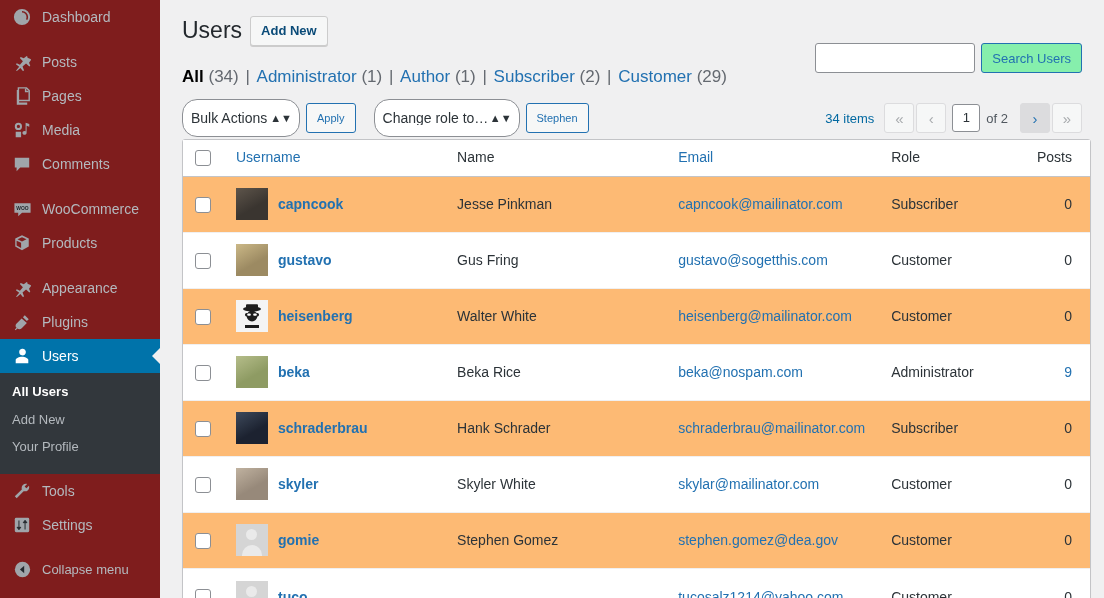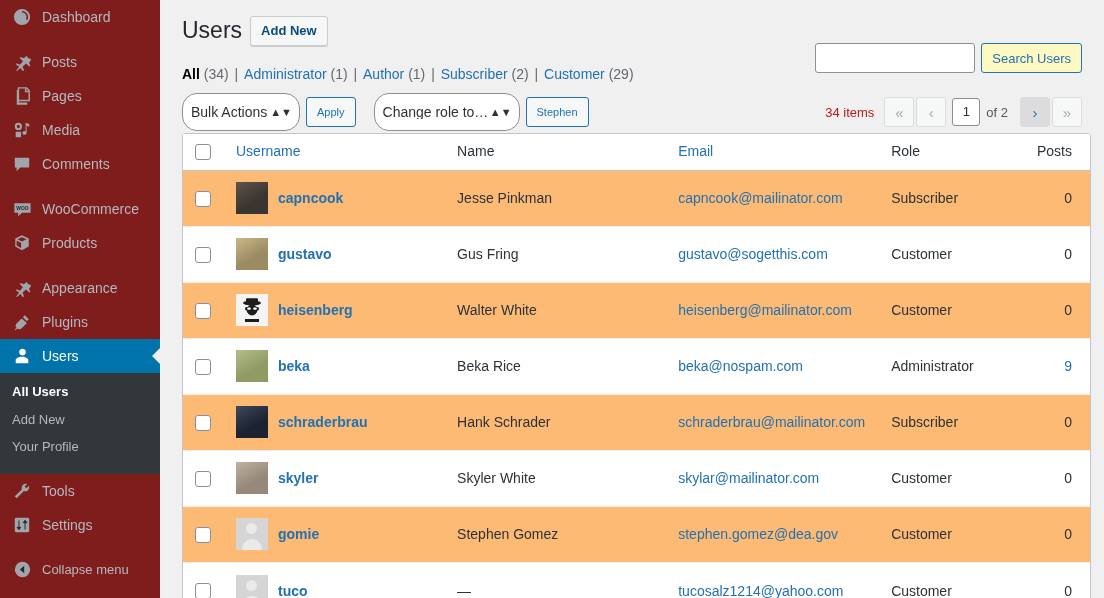--- a/index.html
+++ b/index.html
@@ -75,21 +75,21 @@
     font-size: 13px; font-weight: bold; line-height: 1;
     padding: 7px 10px 8px;
     background: #f6f7f7; border: 1px solid #ccc; border-radius: 3px;
     color: #0a4b78; text-decoration: none; cursor: pointer;
     box-shadow: 0 1px 0 #ccc;
   }
 
   
   .subsubsub {
     list-style: none; margin: 14px 0 0 0; padding: 0;
-    font-size: 14px; color: #646970; line-height: 2;
+    font-size: 17px; color: #646970; line-height: 2;
   }
   .subsubsub li { display: inline; }
   .subsubsub a { color: #2271b1; text-decoration: none; cursor: pointer; }
   .subsubsub a.current { color: #000; font-weight: 600; }
   .subsubsub .cnt { color: #646970; }
   .subsubsub .sep { color: #646970; padding: 0 2px; }
 
   
   .search-box {
     position: absolute; right: 22px; top: 43px;
@@ -99,21 +99,21 @@
     width: 160px; height: 30px;
     border: 1px solid #8c8f94; border-radius: 3px;
     background: #fff; padding: 0 8px; font-size: 14px;
     color: #2c3338; outline: none;
     box-shadow: 0 0 0 transparent;
   }
   .search-submit {
     margin-left: 6px; height: 30px;
     padding: 0 10px;
     font-size: 13px; line-height: 1;
-    background: #fef9c3; border: 1px solid #2271b1; border-radius: 3px;
+    background: #86efac; border: 1px solid #2271b1; border-radius: 3px;
     color: #2271b1; cursor: pointer; white-space: nowrap;
   }
 
   
   .tablenav {
     height: 30px; margin: 9px 0 0 0;
     display: flex; align-items: center; position: relative;
   }
   .alignleft { display: flex; align-items: center; }
   .wp-select {
@@ -136,21 +136,21 @@
     background: #f6f7f7; border: 1px solid #2271b1; border-radius: 3px;
     color: #2271b1; cursor: pointer;
   }
   .action-btn + .wp-select { margin-left: 18px; }
 
   .tablenav-pages {
     position: absolute; right: 0; top: 0;
     display: flex; align-items: center; height: 30px;
     font-size: 13px; color: #50575e;
   }
-  .displaying-num { margin-right: 8px; color: #b91c1c; }
+  .displaying-num { margin-right: 8px; color: #0369a1; }
   .pag-btn {
     display: inline-flex; align-items: center; justify-content: center;
     width: 30px; height: 30px; margin-left: 2px;
     border: 1px solid #dcdcde; border-radius: 3px;
     background: #f6f7f7; color: #a7aaad; font-size: 15px;
     cursor: default; text-decoration: none;
   }
   .pag-btn.enabled { color: #2271b1; background: #dcdcde; cursor: pointer; }
   .pag-btn.disabled { color: #a7aaad; background: #f6f7f7; }
   .paging-input { display: flex; align-items: center; margin: 0 4px 0 6px; }

